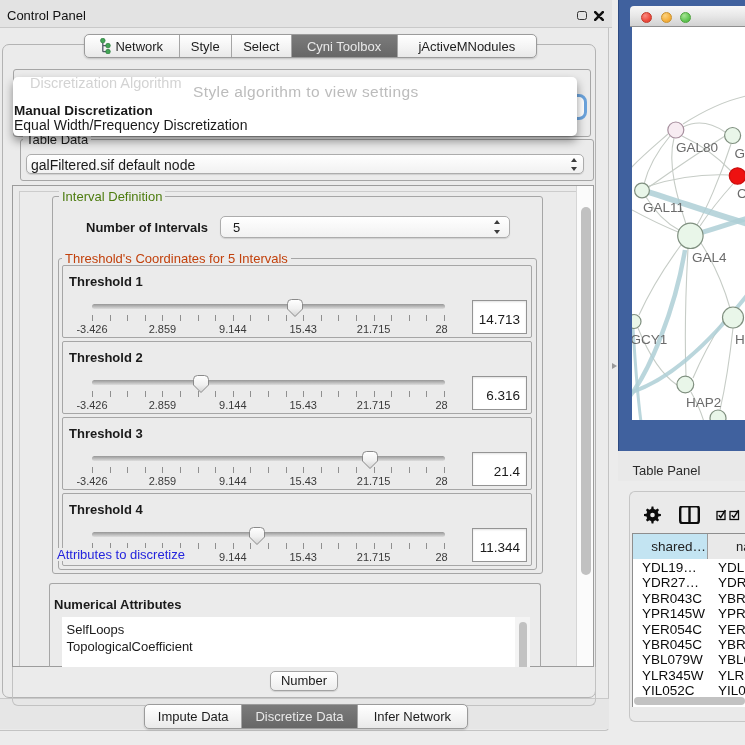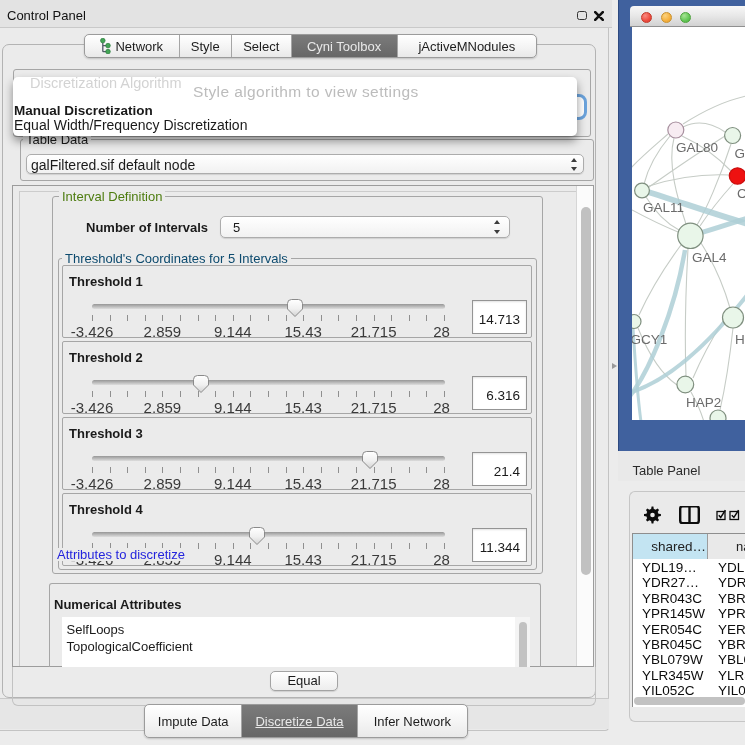--- a/index.html
+++ b/index.html
@@ -23,21 +23,21 @@
 
   
   .seg-bar { display:flex; border:1px solid #9b9b9b; border-radius:5px; overflow:hidden;
              background:linear-gradient(180deg,#ffffff 0%,#f4f4f4 55%,#e9e9e9 100%);
              box-shadow:0 1px 2px rgba(0,0,0,0.18); }
   .seg { display:flex; align-items:center; justify-content:center; font-size:13px; color:#1c1c1c;
          border-left:1px solid #a5a5a5; height:100%; }
   .seg:first-child { border-left:none; }
   .seg.dark { background:linear-gradient(180deg,#7b7b7b,#676767); color:#e9e9e9; }
   #toptabs { left:84px; top:34px; width:453px; height:24px; }
-  #bottabs { left:144px; top:704px; width:324px; height:34px;justify-content:space-between; }
+  #bottabs { left:144px; top:704px; width:324px; height:25px;justify-content:space-between; }
 
   
   .group { border:1px solid #a6a6a6; border-radius:3px; }
   .gtitle { position:absolute; background:#ebebeb; padding:0 3px; font-size:13px; line-height:13px; }
 
   
   .combo { background:linear-gradient(180deg,#ffffff,#f1f1f1); border:1px solid #acacac;
            border-radius:5px; box-shadow:0 1px 1px rgba(0,0,0,0.12); }
   .arrows { position:absolute; width:9px; }
   .arrows .up, .arrows .dn { position:absolute; left:0; width:0; height:0;
@@ -51,21 +51,21 @@
   #vtrack { position:absolute; left:563px; top:0px; width:17px; height:480px; background:#fbfbfb; border-left:1px solid #d6d6d6; }
   #vthumb { position:absolute; left:568px; top:21px; width:10px; height:368px; background:#c1c1c1; border-radius:5px; }
 
   
   .tpanel { position:absolute; left:62px; width:470px; height:73px; border:1px solid #a6a6a6; border-radius:2px; }
   .ttitle { position:absolute; left:6px; top:8px; font-weight:bold; font-size:13px; }
   .track { position:absolute; left:29px; top:38px; width:353px; height:5px; border-radius:3px;
            background:linear-gradient(180deg,#969696,#dedede); }
   .ticks { position:absolute; left:28.5px; top:49px; width:354px; height:6px;
            background:repeating-linear-gradient(90deg,#8f8f8f 0 1px,transparent 1px 17.6px); }
-  .slabel { position:absolute; top:56.5px; font-size:15px; color:#3a3a3a; transform:translateX(-50%); white-space:nowrap; }
+  .slabel { position:absolute; top:56.5px; font-size:11px; color:#3a3a3a; transform:translateX(-50%); white-space:nowrap; }
   .thumb { position:absolute; top:32px; }
   .vbox { position:absolute; left:409px; top:34px; width:55px; height:34px; background:#fff;
           border:1px solid #949494; box-shadow:inset 0 1px 2px rgba(0,0,0,0.12);
           font-size:13.5px; text-align:right; padding:10.5px 6px 0 0; }
 
   
   #numlist { left:62px; top:617px; width:453px; height:50px; background:#fff; font-size:13px; padding-top:4px; }
   #numlist div { padding-left:4.5px; height:17.2px; line-height:17.2px; }
   #listtrack { left:515px; top:617px; width:15px; height:50px; background:#f4f4f4; }
   #listthumb { left:518.5px; top:622px; width:8.5px; height:45px; background:#c2c2c2; border-radius:4.5px 4.5px 0 0; }
@@ -159,21 +159,21 @@
 
   <div class="abs bold" style="left:86px;top:220px;">Number of Intervals</div>
   <div class="abs combo" style="left:220px;top:216px;width:290px;height:22px;"></div>
   <div class="abs" style="left:233px;top:220px;">5</div>
   <div class="abs arrows" style="left:494px;top:220px;height:14px;">
       <span class="up"></span>
       <span class="dn"></span>
     </div>
 
   <div class="abs group" style="left:58px;top:258px;width:479px;height:312px;"></div>
-  <div class="abs gtitle" style="left:62px;top:252px;color:#0c4a6e;">Threshold's Coordinates for 5 Intervals</div>
+  <div class="abs gtitle" style="left:62px;top:252px;color:#c2410c;">Threshold's Coordinates for 5 Intervals</div>
 
   <div class="abs tpanel" style="top:265px;">
     <div class="ttitle">Threshold 1</div>
     <div class="track"></div>
     <div class="ticks"></div>
     <span class="slabel" style="left:29.0px;">-3.426</span>
     <span class="slabel" style="left:99.4px;">2.859</span>
     <span class="slabel" style="left:169.8px;">9.144</span>
     <span class="slabel" style="left:240.2px;">15.43</span>
     <span class="slabel" style="left:310.6px;">21.715</span>
@@ -260,25 +260,25 @@
   <div class="abs group" style="left:49px;top:583px;width:492px;height:84px;border-bottom:none;border-radius:3px 3px 0 0;"></div>
   <div class="abs gtitle" style="left:54px;top:548px;color:#2424dd;">Attributes to discretize</div>
   <div class="abs bold" style="left:54px;top:597px;">Numerical Attributes</div>
   <div class="abs" id="numlist">
     <div>SelfLoops</div>
     <div>TopologicalCoefficient</div>
   </div>
   <div class="abs" id="listtrack"></div>
   <div class="abs" id="listthumb"></div>
 
-  <div class="abs" id="applybtn">Equal</div>
+  <div class="abs" id="applybtn">Number</div>
 
   <div class="abs seg-bar" id="bottabs">
     <div class="seg" style="width:97px;">Impute Data</div>
-    <div class="seg dark" style="width:116px;text-decoration:underline;">Discretize Data</div>
+    <div class="seg dark" style="width:116px;">Discretize Data</div>
     <div class="seg" style="width:111px;">Infer Network</div>
   </div>
 
   <div class="abs" id="popup">
     <div class="ghost" style="left:17px;top:-2px;font-size:14.5px;color:#d3d3d3;">Discretization Algorithm</div>
     <div class="ghost" style="left:180px;top:6px;font-size:15.5px;letter-spacing:0.4px;color:#bcbcbc;">Style algorithm to view settings</div>
     <div class="abs" style="left:1px;top:40px;width:562px;font-size:14px;">Equal Width/Frequency Discretization</div>
     <div class="abs bold" style="left:1px;top:26px;width:562px;font-size:13.5px;">Manual Discretization</div>
   </div>
 

